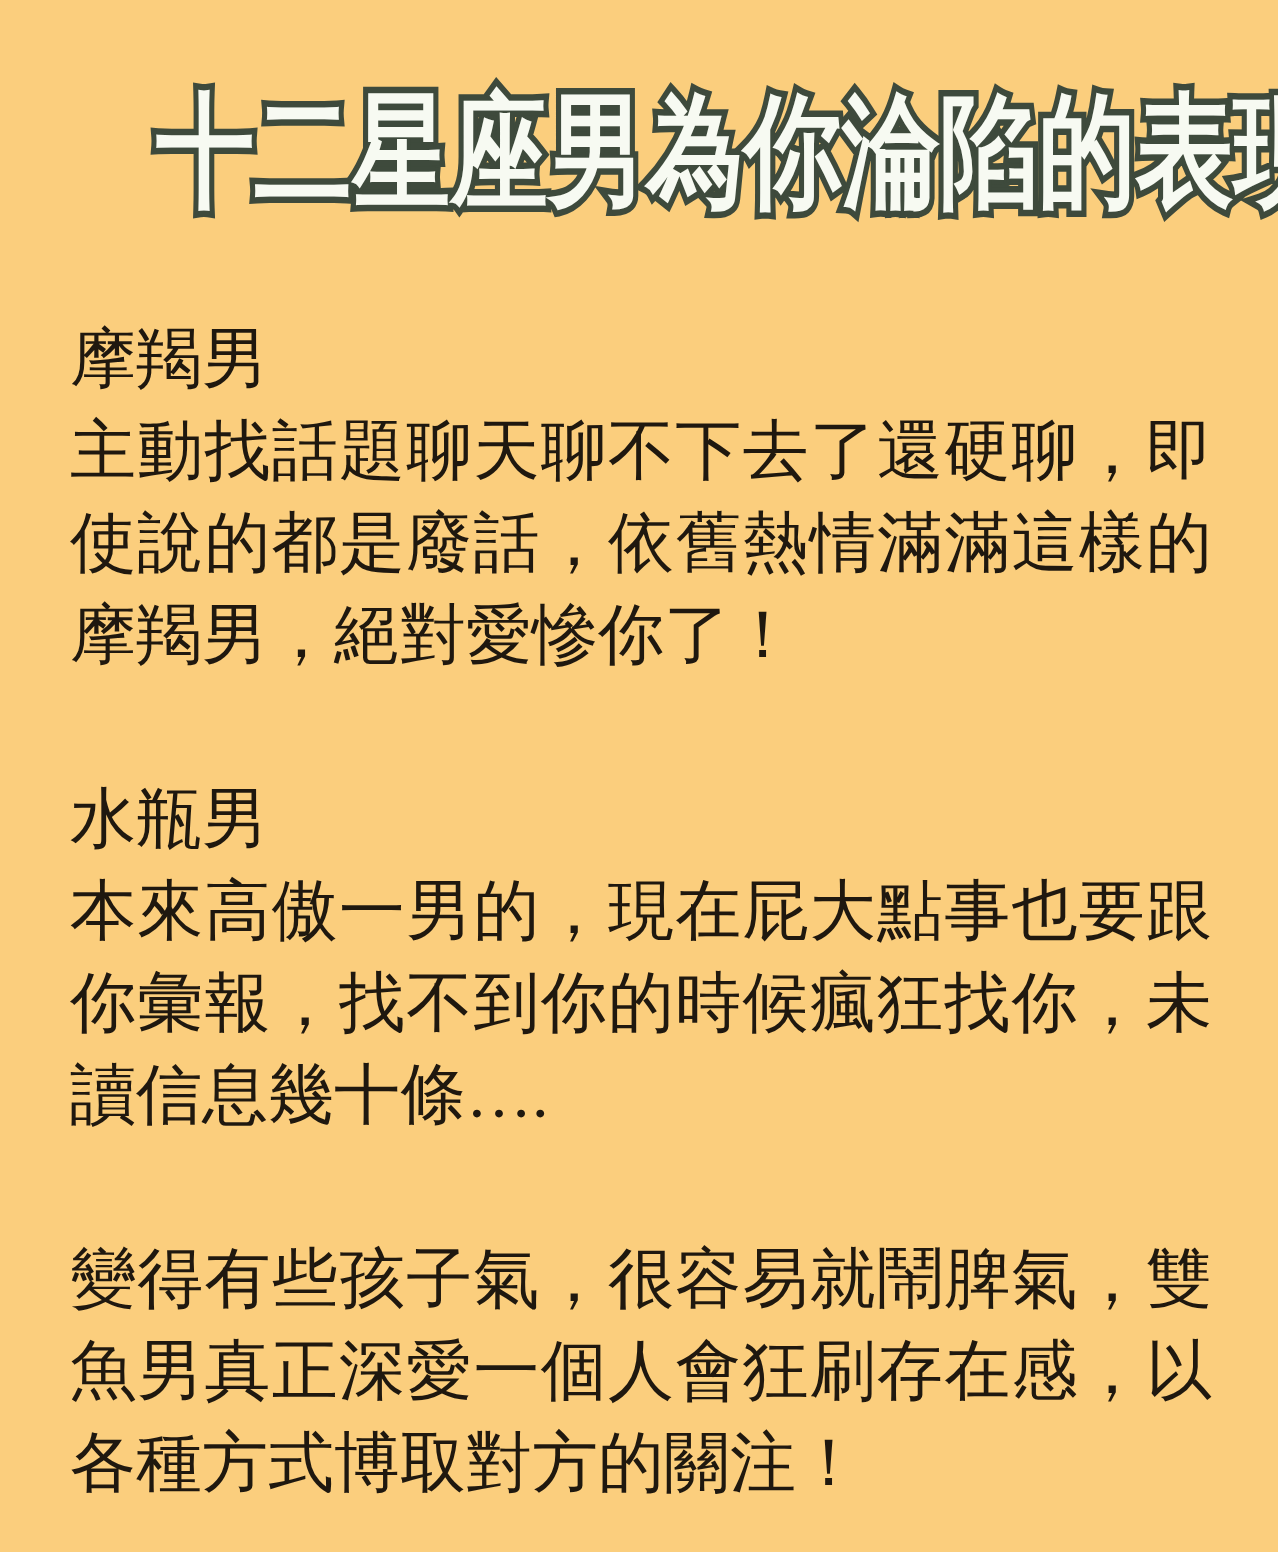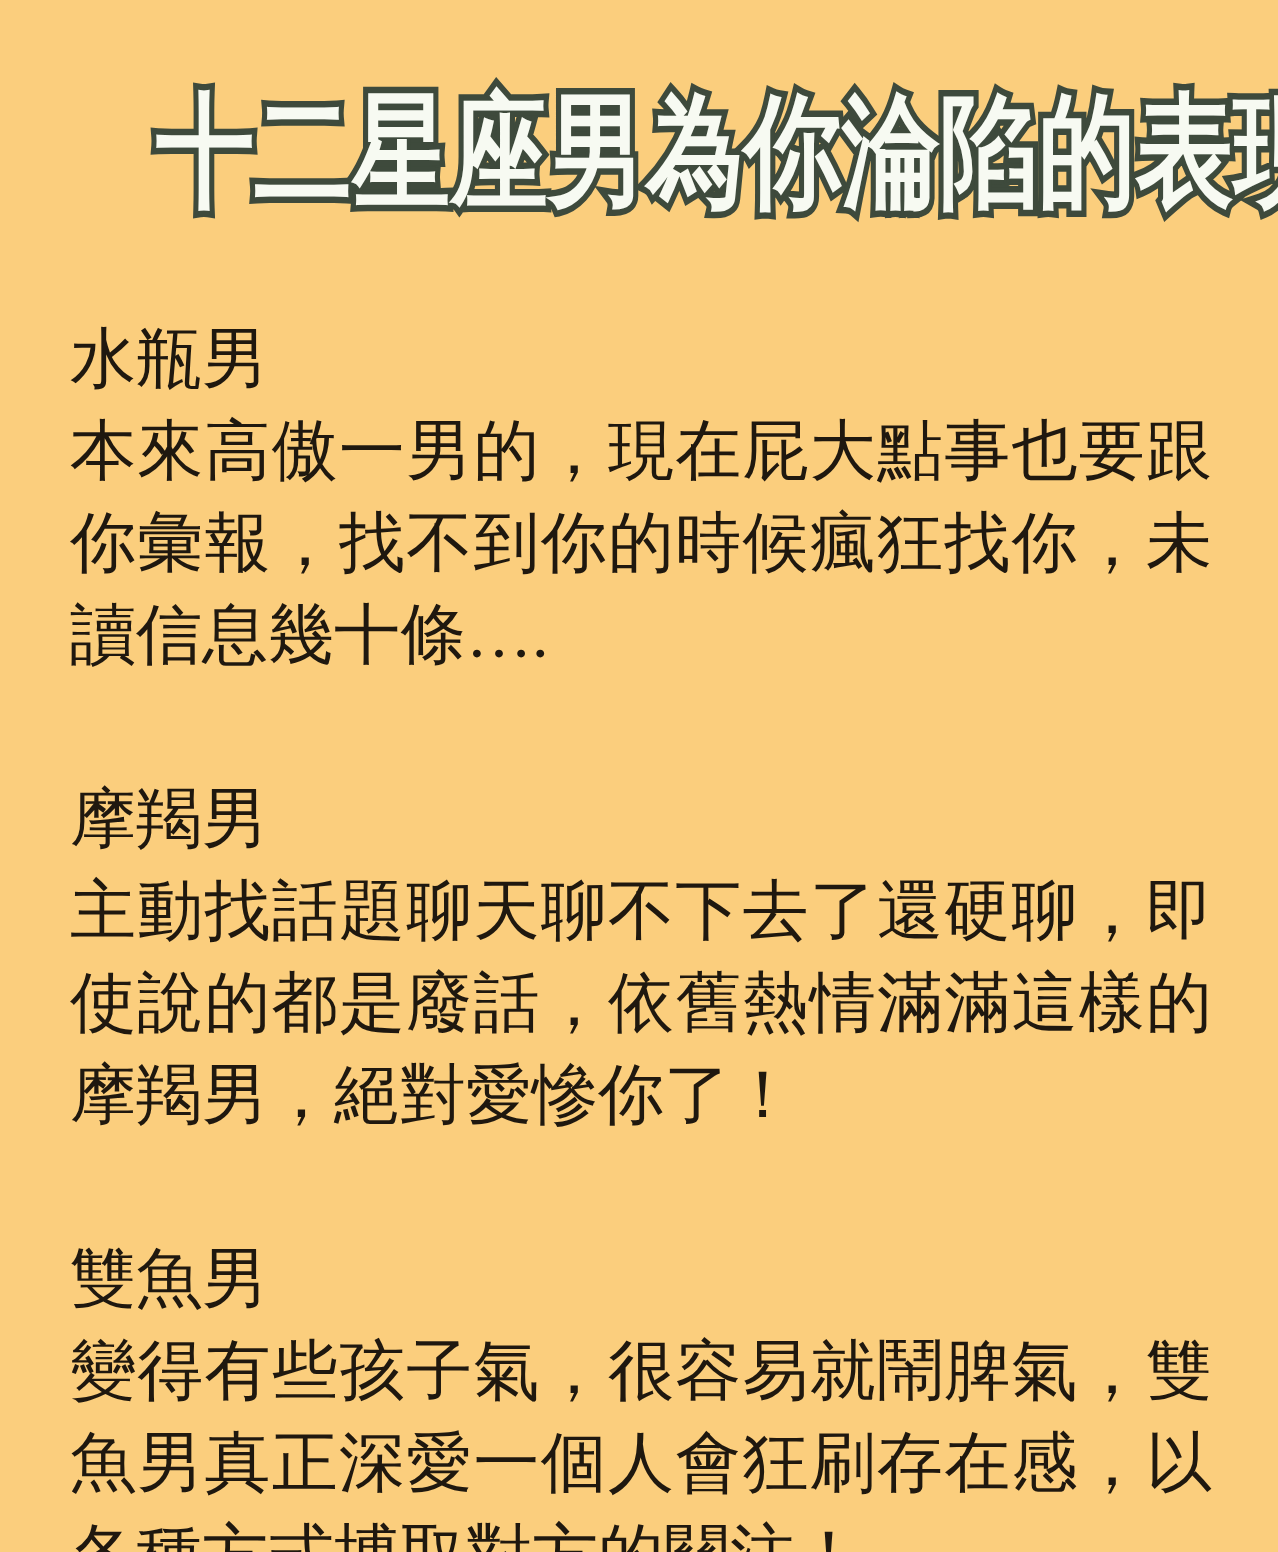--- a/index.html
+++ b/index.html
@@ -63,28 +63,27 @@
 </head>
 <body>
 
 <div class="page">
 
   <h1 class="title"><span class="title-inner">十二星座男為你淪陷的表現</span></h1>
 
   <div class="content">
 
     <section class="zodiac-section">
+      <div class="section-heading">摩羯男</div>
+      <div class="section-body">主動找話題聊天聊不下去了還硬聊，即使說的都是廢話，依舊熱情滿滿這樣的摩羯男，絕對愛慘你了！</div>
+    </section>
+
+    <section class="zodiac-section">
       <div class="section-heading">水瓶男</div>
       <div class="section-body">本來高傲一男的，現在屁大點事也要跟你彙報，找不到你的時候瘋狂找你，未讀信息幾十條….</div>
     </section>
 
     <section class="zodiac-section">
-      <div class="section-heading">摩羯男</div>
-      <div class="section-body">主動找話題聊天聊不下去了還硬聊，即使說的都是廢話，依舊熱情滿滿這樣的摩羯男，絕對愛慘你了！</div>
-    </section>
-
-    <section class="zodiac-section">
-      <div class="section-heading">雙魚男</div>
       <div class="section-body">變得有些孩子氣，很容易就鬧脾氣，雙魚男真正深愛一個人會狂刷存在感，以各種方式博取對方的關注！</div>
     </section>
 
   </div>
 </div>
 
 </body></html>

